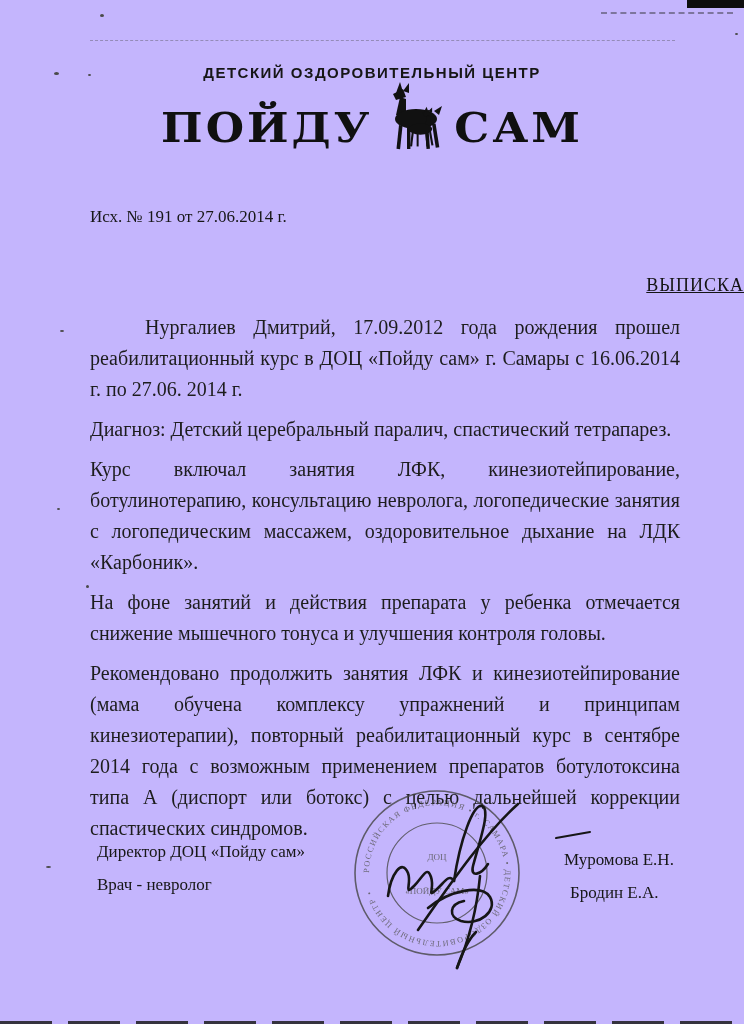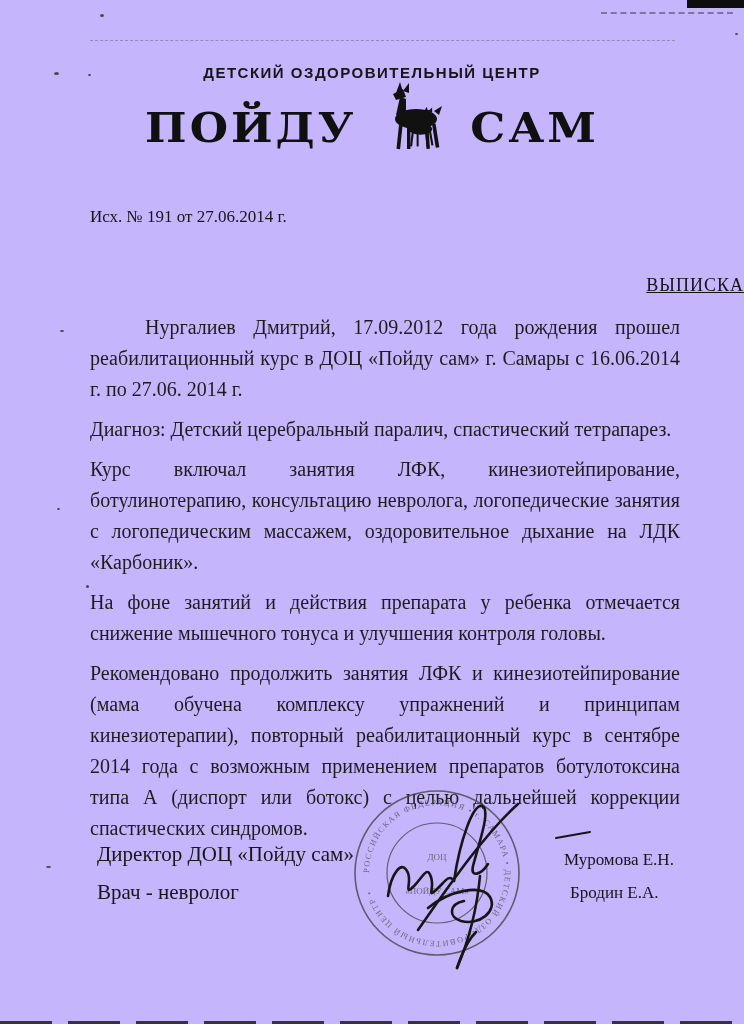--- a/index.html
+++ b/index.html
@@ -12,21 +12,21 @@
   }
   .page{position:absolute;inset:0;background:#c4b5fd;}
 
   
   .org-line{
     margin-top:64px;text-align:center;
     font-family:"Liberation Sans","DejaVu Sans",sans-serif;
     font-weight:bold;font-size:15px;letter-spacing:1.5px;color:#161616;
   }
   .logo-row{
-    margin-top:2px;display:flex;align-items:flex-end;justify-content:center;gap:20px;
+    margin-top:2px;display:flex;align-items:flex-end;justify-content:center;gap:4px;
     height:78px;
   }
   .logo-word{
     font-family:"DejaVu Serif",serif;font-weight:bold;font-size:44px;
     letter-spacing:3px;color:#101010;line-height:1;
     transform:scaleY(.95);
     padding-bottom:12px;
   }
   .logo-deer{width:74px;height:80px;flex:0 0 auto;}
 
@@ -36,21 +36,21 @@
   
   .doc-title{margin-top:48px;text-align:right;font-size:18px;letter-spacing:1px;color:#141414;text-decoration:underline;}
 
   
   .content{margin:16px 64px 0 90px;font-size:20px;text-align:justify;}
   .para{line-height:31px;margin:0 0 9px 0;}
   .para.indent{text-indent:55px;}
 
   
   .sign-area{position:absolute;left:0;top:770px;width:744px;height:230px;}
-  .sign-left{position:absolute;left:97px;top:72px;font-size:21px;color:#171717;}
+  .sign-left{position:absolute;left:97px;top:72px;font-size:17px;color:#171717;}
   .sign-left .row{margin-bottom:13px;white-space:nowrap;}
   .sign-right{position:absolute;left:564px;top:80px;font-size:17px;color:#171717;}
   .sign-right .row{margin-bottom:13px;white-space:nowrap;}
   .sign-right .row + .row{margin-left:6px;}
   .stamp-wrap{position:absolute;left:330px;top:8px;width:280px;height:210px;}
   .stamp-text{filter:blur(.35px);opacity:.8;}
 
   
   .corner-mark{position:absolute;right:0;top:0;width:57px;height:8px;background:#0d0d0d;}
   .dash-a{position:absolute;left:601px;top:12px;width:132px;height:0;border-top:2px dashed rgba(40,40,40,.45);}

